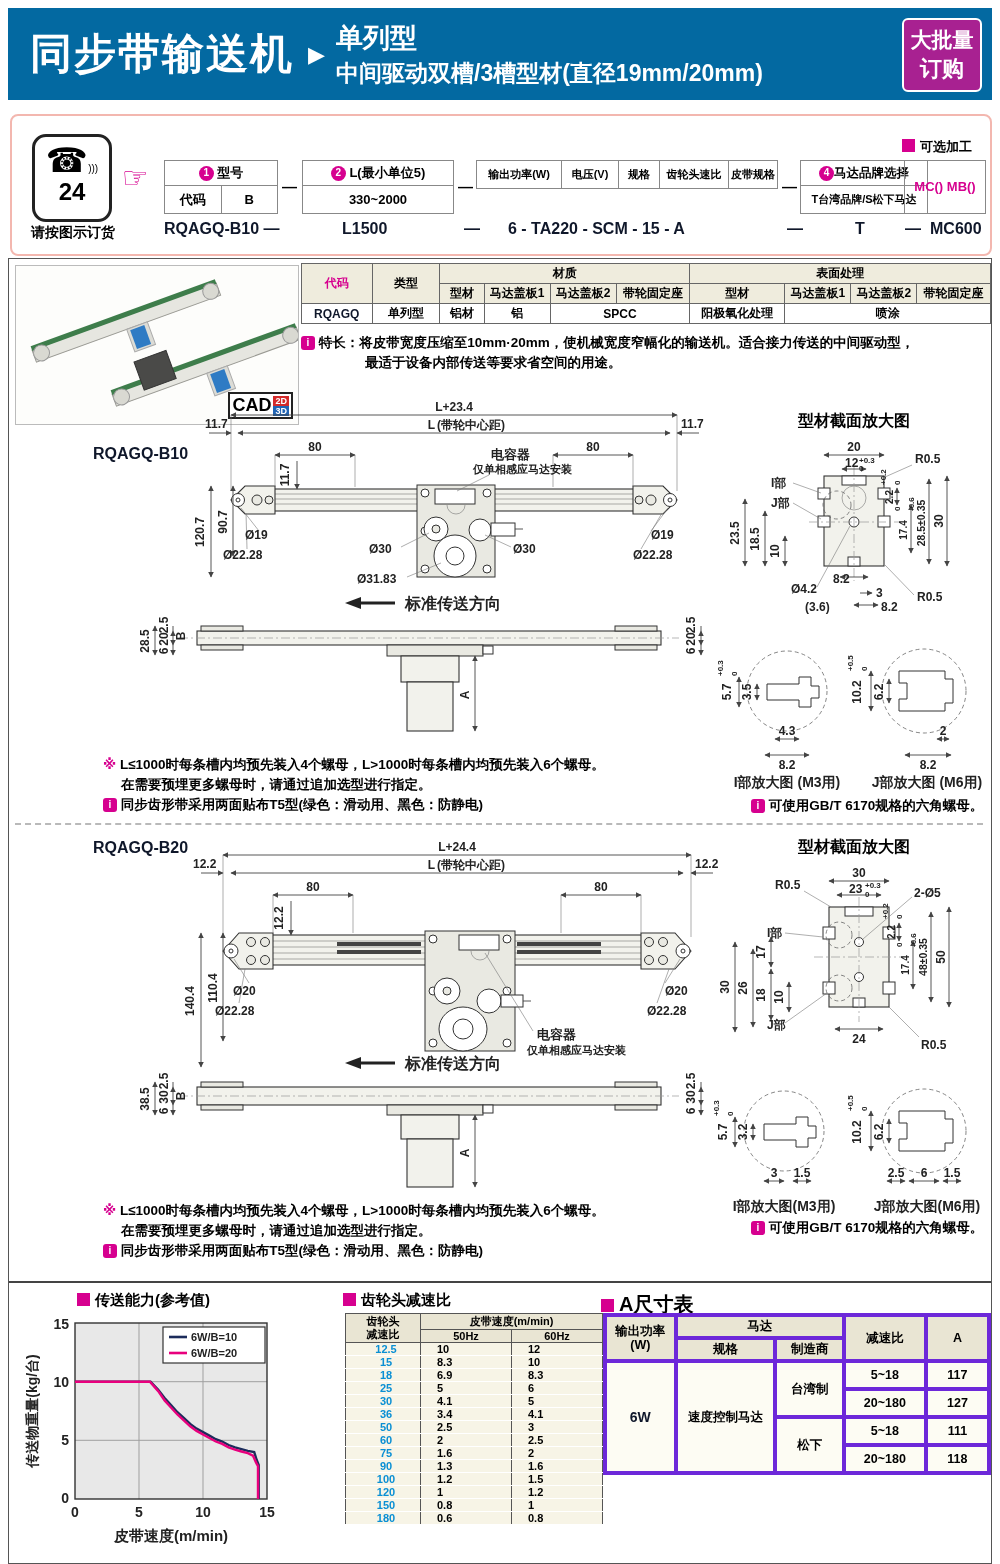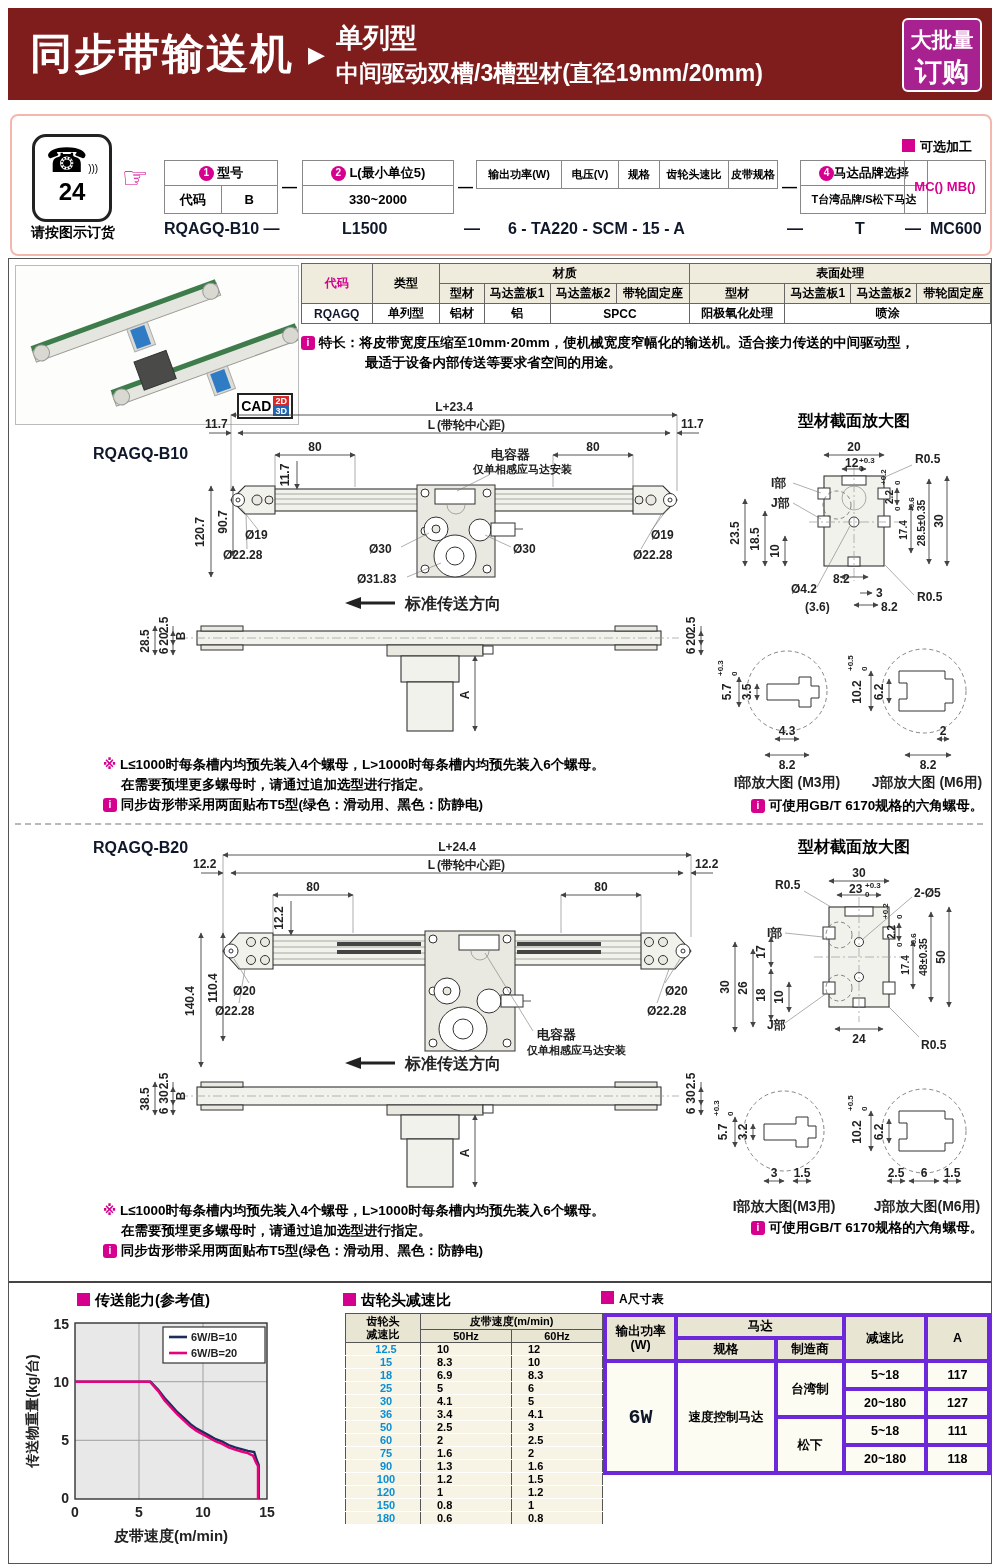--- a/index.html
+++ b/index.html
@@ -38,28 +38,28 @@
 <svg width="0" height="0" style="position:absolute" aria-hidden="true">
     <defs>
 <marker id="ah" viewBox="0 0 10 10" refX="9" refY="5" markerWidth="6.5" markerHeight="6.5" orient="auto-start-reverse">
         <path d="M0,0 L10,5 L0,10 z" fill="#444"></path>
       </marker>
 </defs>
   </svg>
 
 <div class="page">
 
-  <div class="abs" style="left:8px;top:8px;width:984px;height:92px;background:#7f1d1d;">
+  <div class="abs" style="left:8px;top:8px;width:984px;height:92px;background:#0369a1;">
     <div class="abs b" style="left:22px;top:18px;font-size:42px;color:#fff;letter-spacing:2px;">同步带输送机</div>
     <div class="abs b" style="left:300px;top:34px;font-size:22px;color:#fff;">▶</div>
     <div class="abs b" style="left:328px;top:12px;font-size:27px;color:#fff;">单列型</div>
     <div class="abs b" style="left:328px;top:50px;font-size:23px;color:#fff;">中间驱动双槽/3槽型材(直径19mm/20mm)</div>
     <div class="abs" style="right:10px;top:10px;width:76px;height:70px;background:#a82191;border:2px solid #fff;border-radius:6px;color:#fff;text-align:center;">
       <div class="b" style="font-size:21px;margin-top:6px;">大批量</div>
-      <div class="b" style="font-size:27px;">订购</div>
+      <div class="b" style="font-size:22px;">订购</div>
     </div>
   </div>
 
   <div class="abs" style="left:10px;top:114px;width:978px;height:138px;border:2px solid #f3b7af;border-radius:8px;background:#fff;">
     <div class="abs" style="left:20px;top:18px;width:74px;height:82px;border:3px solid #222;border-radius:14px;text-align:center;">
       <div style="font-size:34px;line-height:46px;">☎<span style="font-size:10px;">)))</span></div>
       <div class="b" style="font-size:24px;margin-top:-14px;">24</div>
     </div>
     <div class="abs b" style="left:6px;top:108px;width:110px;text-align:center;font-size:14px;">请按图示订货</div>
     <div class="abs mag b" style="left:110px;top:44px;font-size:30px;">☞</div>
@@ -132,21 +132,21 @@
               <circle cx="188" cy="6" r="8" fill="#d9d9d2" stroke="#999"></circle>
             <rect x="96" y="13" width="22" height="24" fill="#dcdcd6" stroke="#aaa"></rect>
             <rect x="99" y="15" width="15" height="20" fill="#2f7bc4"></rect>
           </g>
           <g transform="translate(118,96) rotate(-20)">
               <rect x="0" y="0" width="34" height="30" fill="#4a4a48" stroke="#333"></rect>
             </g>
         </g>
       </svg>
       <div class="abs" style="right:5px;bottom:5px;border:2px solid #222;background:#fff;display:flex;align-items:center;padding:1px 2px;">
-        <span class="b" style="font-size:14px;margin-right:2px;">CAD</span>
+        <span class="b" style="font-size:18px;margin-right:2px;">CAD</span>
         <span style="display:inline-flex;flex-direction:column;">
           <span class="b" style="background:#d42a2a;color:#fff;font-size:9px;padding:0 2px;">2D</span>
           <span class="b" style="background:#2064b4;color:#fff;font-size:9px;padding:0 2px;">3D</span>
         </span>
       </div>
     </div>
 
     <table class="mt abs" style="left:292px;top:4px;">
       <tbody>
           <tr>
@@ -723,35 +723,35 @@
             <td>1</td>
           </tr>
           <tr>
             <td class="ratio">180</td>
             <td>0.6</td>
             <td>0.8</td>
           </tr>
         </tbody>
     </table>
 
-    <div class="abs b" style="left:592px;top:1032px;font-size:12px;"><span class="sq"></span><span>A尺寸表</span></div>
+    <div class="abs b" style="left:592px;top:1032px;font-size:20px;"><span class="sq"></span><span>A尺寸表</span></div>
     <table class="at abs" style="left:594px;top:1054px;">
       <tbody>
           <tr>
         <th rowspan="2" style="width:74px;line-height:14px;"><span>输出功率</span><br><span>(W)</span></th>
         <th colspan="2" style="width:190px;">马达</th>
         <th rowspan="2" style="width:82px;">减速比</th>
         <th rowspan="2" style="width:64px;">A</th>
       </tr>
       <tr>
         <th style="width:116px;">规格</th>
         <th style="width:74px;">制造商</th>
       </tr>
       <tr>
-        <td rowspan="4" class="blue" style="font-size:20px;font-family:Liberation Mono, monospace;">6W</td>
+        <td rowspan="4" class="blue" style="font-size:14px;">6W</td>
         <td rowspan="4">速度控制马达</td>
         <td rowspan="2">台湾制</td>
         <td style="height:22px;">5~18</td>
         <td>117</td>
       </tr>
       <tr>
             <td style="height:22px;">20~180</td>
             <td>127</td>
           </tr>
       <tr>

